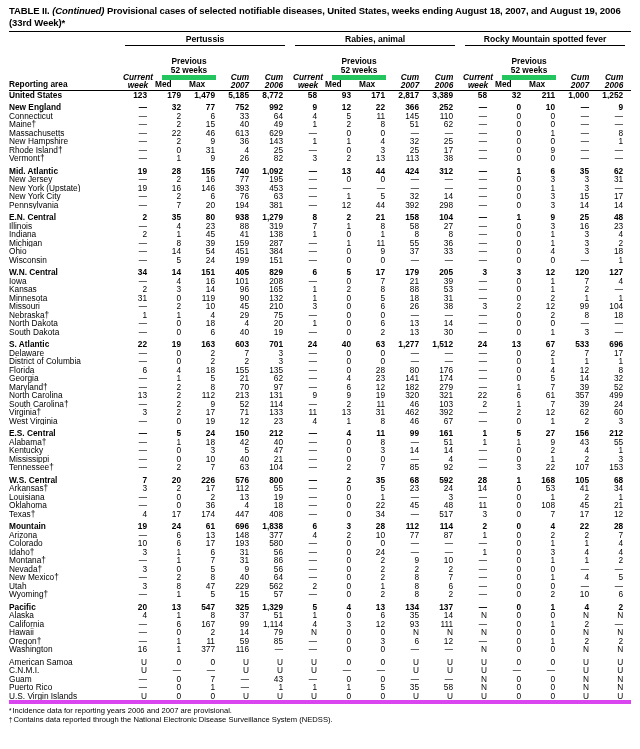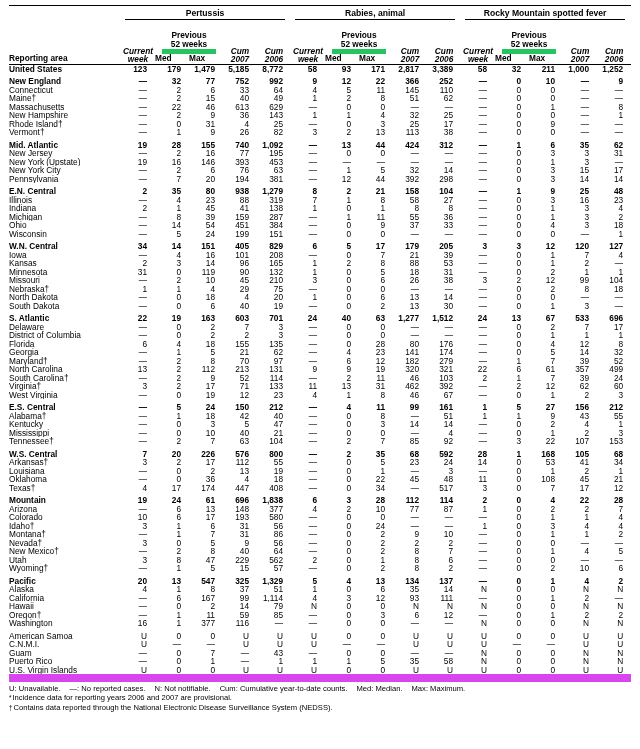--- a/index.html
+++ b/index.html
@@ -20,35 +20,40 @@
   th.group .gline {
     font-size:8.6px; line-height:10px; text-align:center;
     border-bottom:1px solid #000; margin:0 6px 10px 4px; padding-bottom:1px;
   }
   th.twoline { text-align:center; font-size:8.3px;font-style:italic; }
   th.twoline span { display:block; line-height:8.6px; }
   th.prev { text-align:center; font-size:8.3px; vertical-align:top; padding-top:1px; }
   th.prev span { display:block; line-height:8.6px; }
   th.prev .u { border-bottom:5px solid #22c55e; margin:0 7px; padding-bottom:1px; }
   th.mm { text-align:left; font-size:8.3px; line-height:9.5px; padding-right:4px; }
-  tbody { border-bottom:8px solid #d946ef;margin-top:8px; }
+  tbody { border-bottom:4px solid #d946ef;margin-top:8px; }
   tbody td { font-size:8.3px; line-height:8.5px; height:8.5px; padding:0; white-space:nowrap; overflow:hidden; }
   td.area { text-align:left; }
   td.num { text-align:right; padding-right:8px; }
   tr.bold td { font-weight:bold; }
   tr.gap td { padding-top:4px; }
   .footnotes { font-size:7.6px; line-height:9.3px; margin-top:2px; width:622px; }
   .footnotes .legend span { margin-right:9px; }
   .fm { font-size:6.3px; vertical-align:top; margin-right:1px; }
 </style>
 </head>
 <body>
 
 <div class="page">
 
+  <div class="title">
+    <span>TABLE II.</span>
+    <span class="cont">(Continued)</span>
+    <span>Provisional cases of selected notifiable diseases, United States, weeks ending August 18, 2007, and August 19, 2006 (33rd Week)*</span>
+  </div>
 
   <table>
     <colgroup>
       <col class="area-col">
       <col class="num-col">
         <col class="num-col">
         <col class="num-col">
         <col class="num-col">
         <col class="num-col">
       <col class="num-col">
@@ -1338,20 +1343,17 @@
           <td class="num">U</td>
           <td class="num">0</td>
           <td class="num">0</td>
           <td class="num">U</td>
           <td class="num">U</td>
         </tr>
       </tbody>
   </table>
 
   <div class="footnotes">
-    <div class="legend">
-      <span>U: Unavailable.</span><span>—: No reported cases.</span><span>N: Not notifiable.</span><span>Cum: Cumulative year-to-date counts.</span><span>Med: Median.</span><span>Max: Maximum.</span>
-    </div>
     <div><span class="fm">*</span><span>Incidence data for reporting years 2006 and 2007 are provisional.</span></div>
     <div><span class="fm">†</span><span>Contains data reported through the National Electronic Disease Surveillance System (NEDSS).</span></div>
   </div>
 
 </div>
 
 </body></html>

